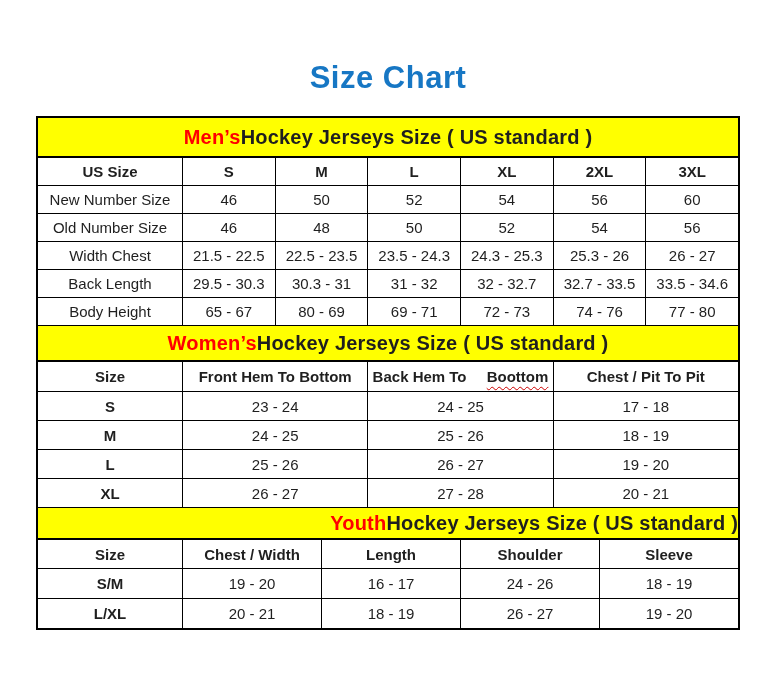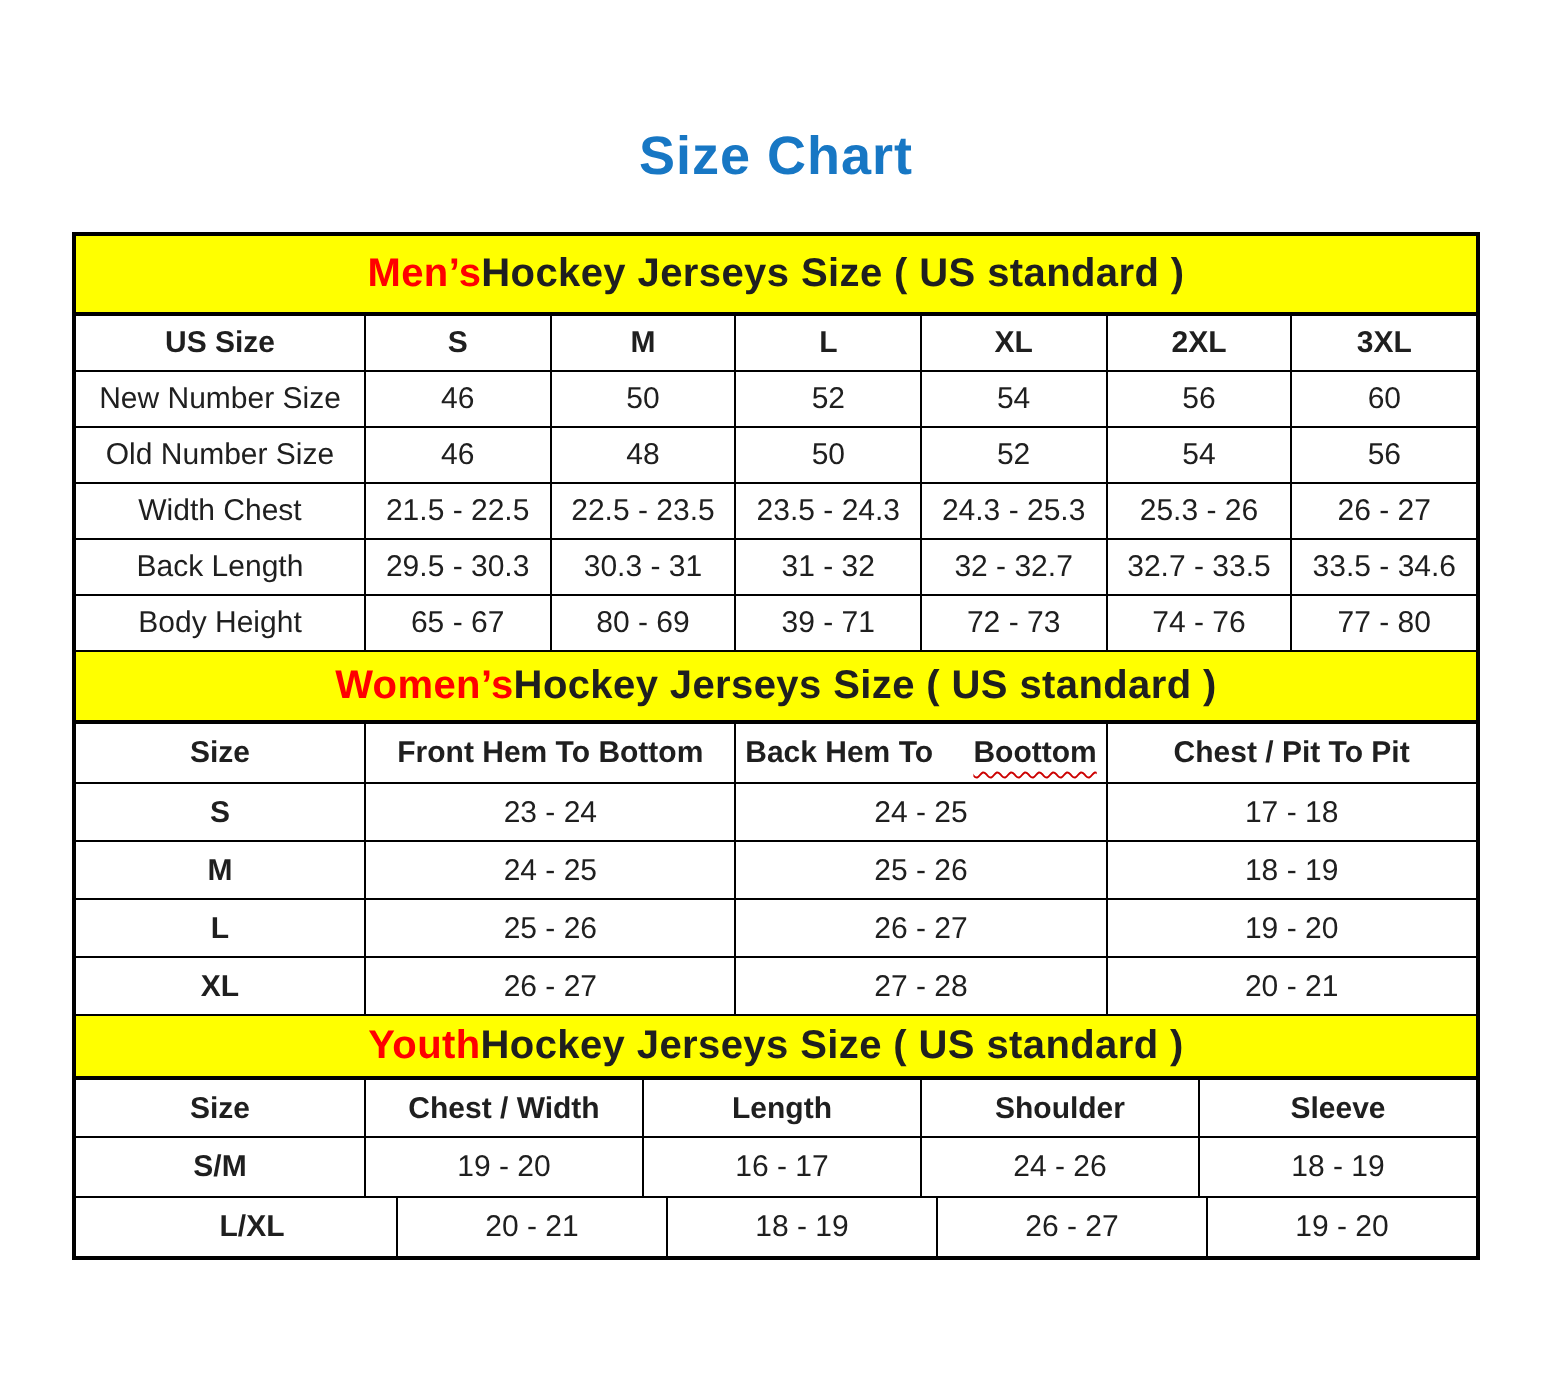--- a/index.html
+++ b/index.html
@@ -5,34 +5,34 @@
   :root{
     --blue:#1777C4; --yellow:#FFFF00; --red:#FF0000;
     --squiggle:#CC0000; --text:#1F1F1F; --border:#000000;
   }
   html,body{margin:0;padding:0;}
   body{
     width:776px;height:692px;background:#ffffff;overflow:hidden;
     font-family:"Liberation Sans",sans-serif;color:var(--text);
   }
   .title{
-    margin-top:60px;text-align:center;font-weight:bold;font-size:27px;
+    margin-top:60px;text-align:center;font-weight:bold;font-size:31px;
     letter-spacing:.5px;color:var(--blue);line-height:36px;
   }
   .size-table{width:700px;margin:20px auto 0;border:2px solid var(--border);}
   .row{border-bottom:1px solid var(--border);}
-  .section:last-child .row:last-child{border-bottom:none;padding-left:16px;}
+  .section:last-child .row:last-child{border-bottom:none;}
   .section-header{
     background:var(--yellow);display:flex;align-items:center;justify-content:center;
     font-weight:bold;font-size:20px;border-bottom:2px solid var(--border);
     letter-spacing:.2px;
   }
   .mens .section-header{height:38px;}
   .womens .section-header{height:34px;}
-  .youth .section-header{height:30px;}
+  .youth .section-header{height:30px;justify-content:flex-end;}
   .accent{color:var(--red);}
   .grid{display:grid;}
   .cols-7{grid-template-columns:144px repeat(6,1fr);}
   .cols-4{grid-template-columns:144px repeat(3,1fr);}
   .cols-5{grid-template-columns:144px repeat(4,1fr);}
   .cell{
     display:flex;align-items:center;justify-content:center;
     font-size:15px;border-left:1px solid var(--border);overflow:hidden;white-space:pre;
   }
   .cell:first-child{border-left:none;}
@@ -100,21 +100,21 @@
         <div class="cell">30.3 - 31</div>
         <div class="cell">31 - 32</div>
         <div class="cell">32 - 32.7</div>
         <div class="cell">32.7 - 33.5</div>
         <div class="cell">33.5 - 34.6</div>
       </div>
       <div class="grid row data-row cols-7">
         <div class="cell">Body Height</div>
         <div class="cell">65 - 67</div>
         <div class="cell">80 - 69</div>
-        <div class="cell">39 - 71</div>
+        <div class="cell">69 - 71</div>
         <div class="cell">72 - 73</div>
         <div class="cell">74 - 76</div>
         <div class="cell">77 - 80</div>
       </div>
     </div>
 
   <div class="section womens">
     <div class="row section-header">
         <span class="accent">Women’s</span>
         <span> Hockey Jerseys Size ( US standard )</span>

